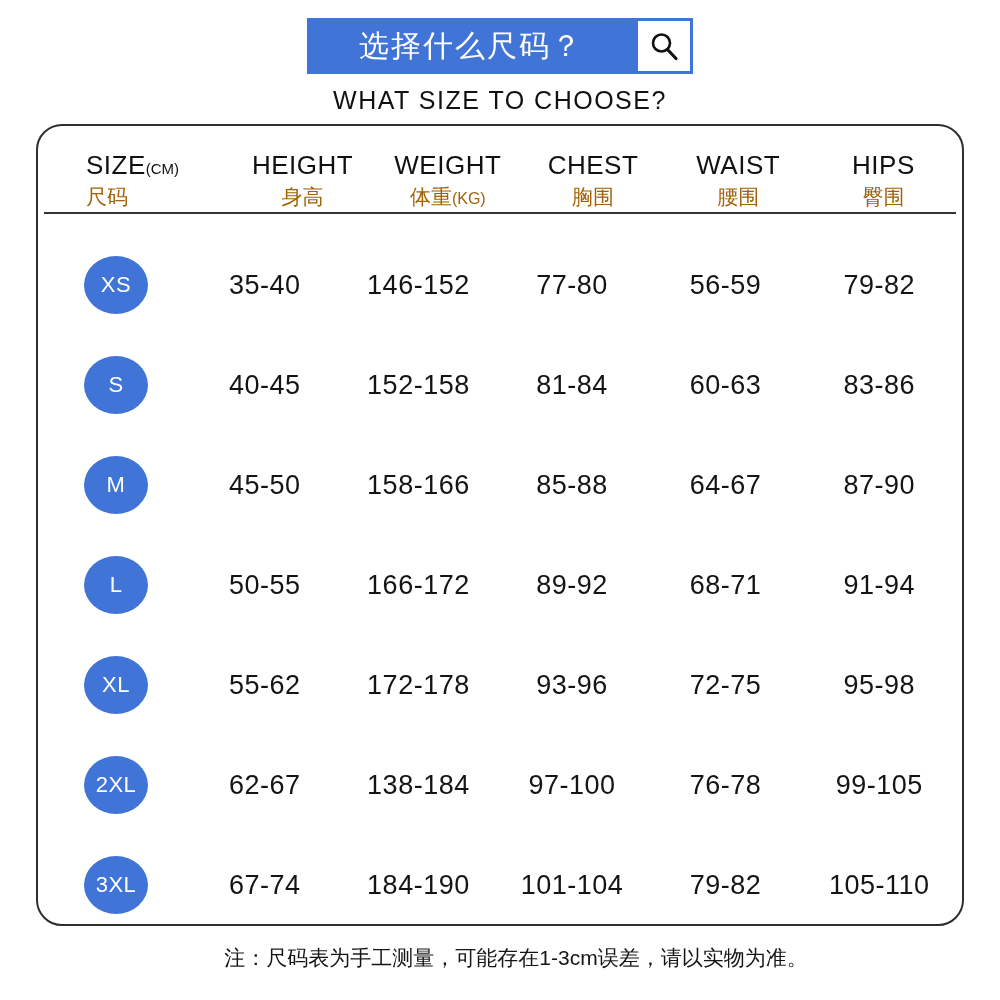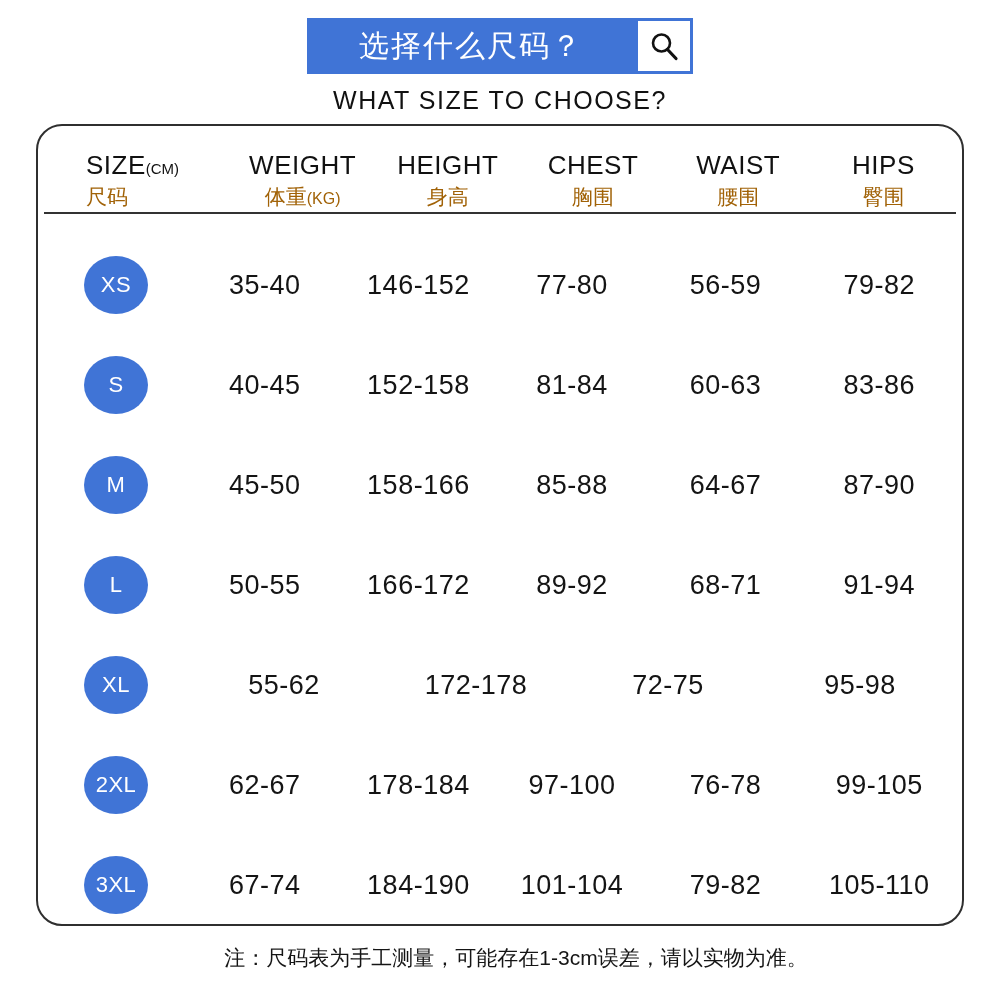--- a/index.html
+++ b/index.html
@@ -204,26 +204,26 @@
 
   <div class="card">
     <div class="table">
 
       <div class="head-row">
         <div class="head-cell col-size">
           <div class="head-en"><span>SIZE</span><span class="sub">(CM)</span></div>
           <div class="head-cn">尺码</div>
         </div>
         <div class="head-cell">
+          <div class="head-en">HEIGHT</div>
+          <div class="head-cn">身高</div>
+        </div>
+        <div class="head-cell">
           <div class="head-en">WEIGHT</div>
           <div class="head-cn"><span>体重</span><span class="unit">(KG)</span></div>
-        </div>
-        <div class="head-cell">
-          <div class="head-en">HEIGHT</div>
-          <div class="head-cn">身高</div>
         </div>
         <div class="head-cell">
           <div class="head-en">CHEST</div>
           <div class="head-cn">胸围</div>
         </div>
         <div class="head-cell">
           <div class="head-en">WAIST</div>
           <div class="head-cn">腰围</div>
         </div>
         <div class="head-cell">
@@ -277,30 +277,31 @@
           <div class="cell">68-71</div>
           <div class="cell">91-94</div>
         </div>
 
         <div class="row">
           <div class="cell col-size">
             <div class="size-badge">XL</div>
           </div>
           <div class="cell">55-62</div>
           <div class="cell">172-178</div>
+          <div class="cell">93-96</div>
           <div class="cell">72-75</div>
           <div class="cell">95-98</div>
         </div>
 
         <div class="row">
           <div class="cell col-size">
             <div class="size-badge">2XL</div>
           </div>
           <div class="cell">62-67</div>
-          <div class="cell">178-184</div>
+          <div class="cell">138-184</div>
           <div class="cell">97-100</div>
           <div class="cell">76-78</div>
           <div class="cell">99-105</div>
         </div>
 
         <div class="row">
           <div class="cell col-size">
             <div class="size-badge">3XL</div>
           </div>
           <div class="cell">67-74</div>

